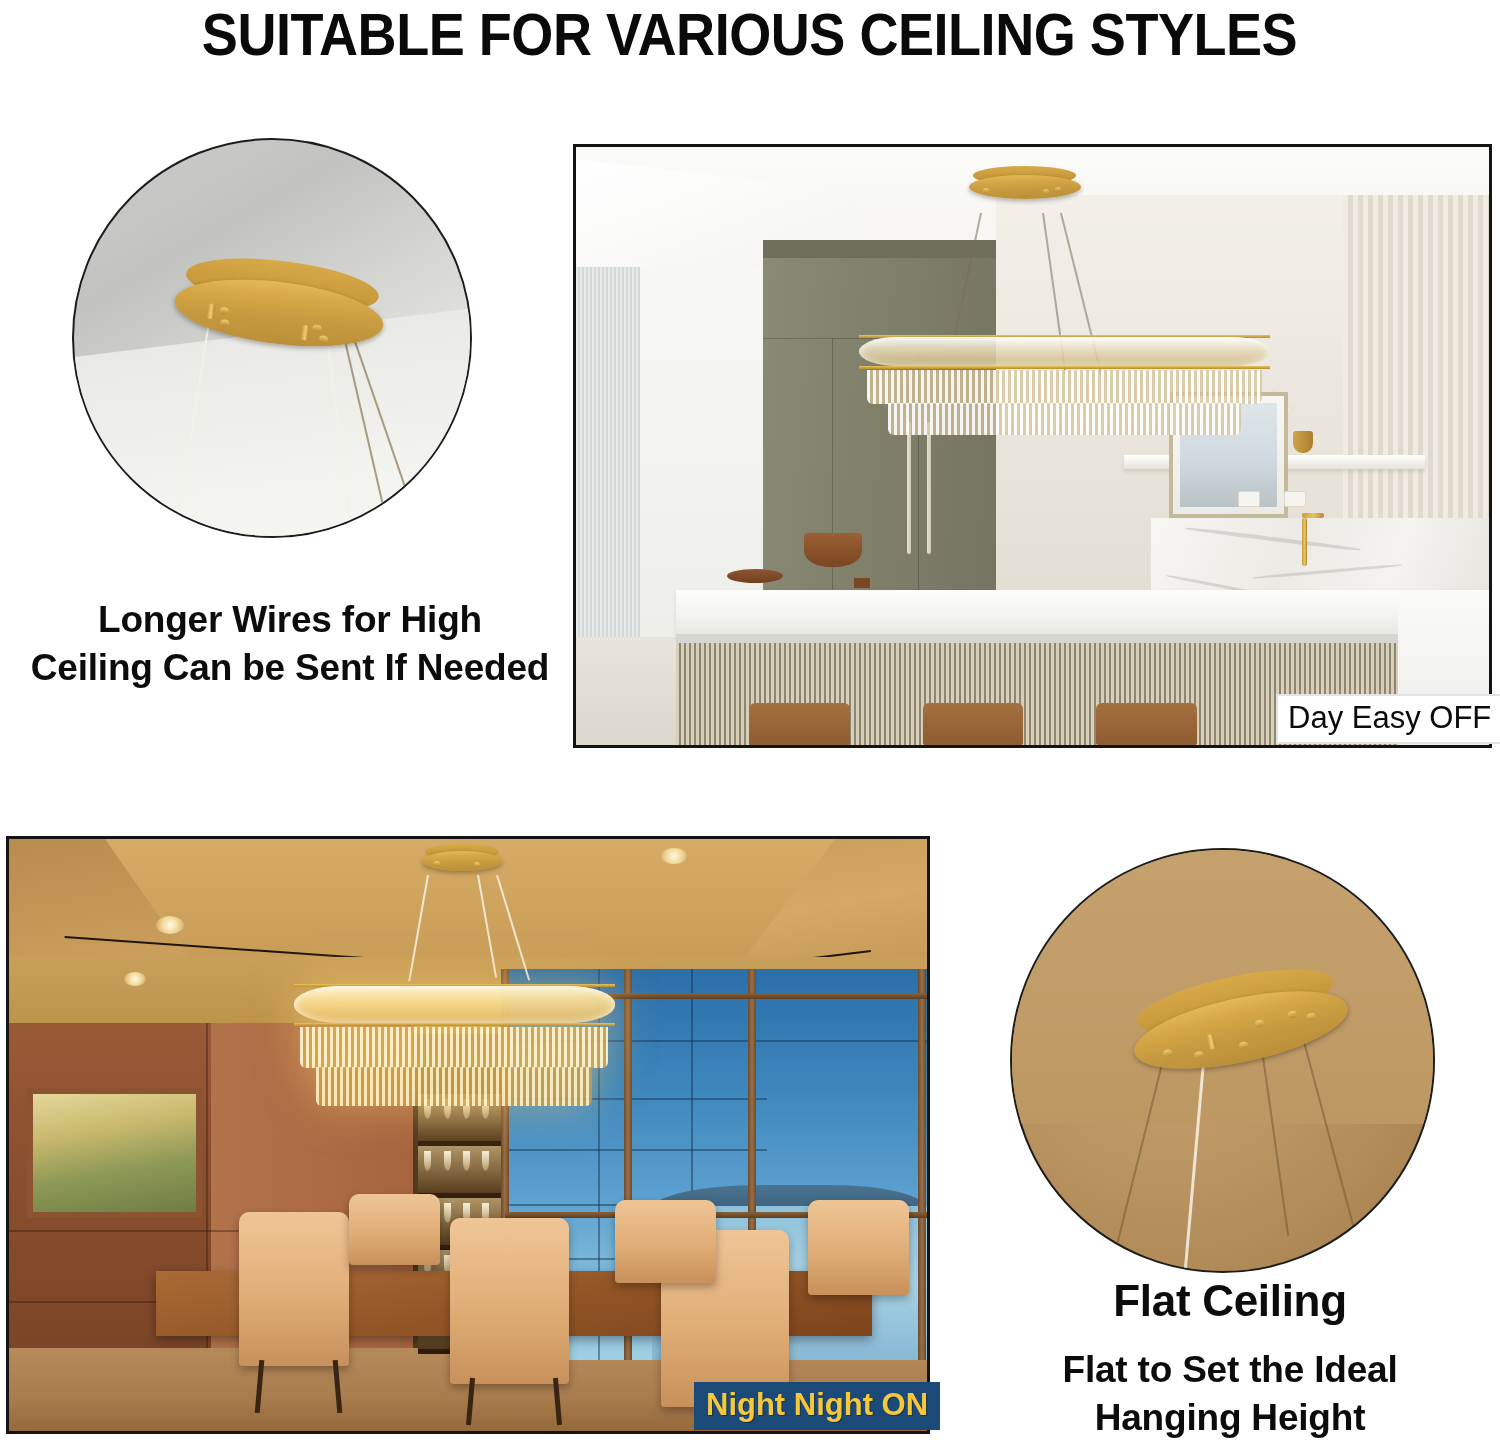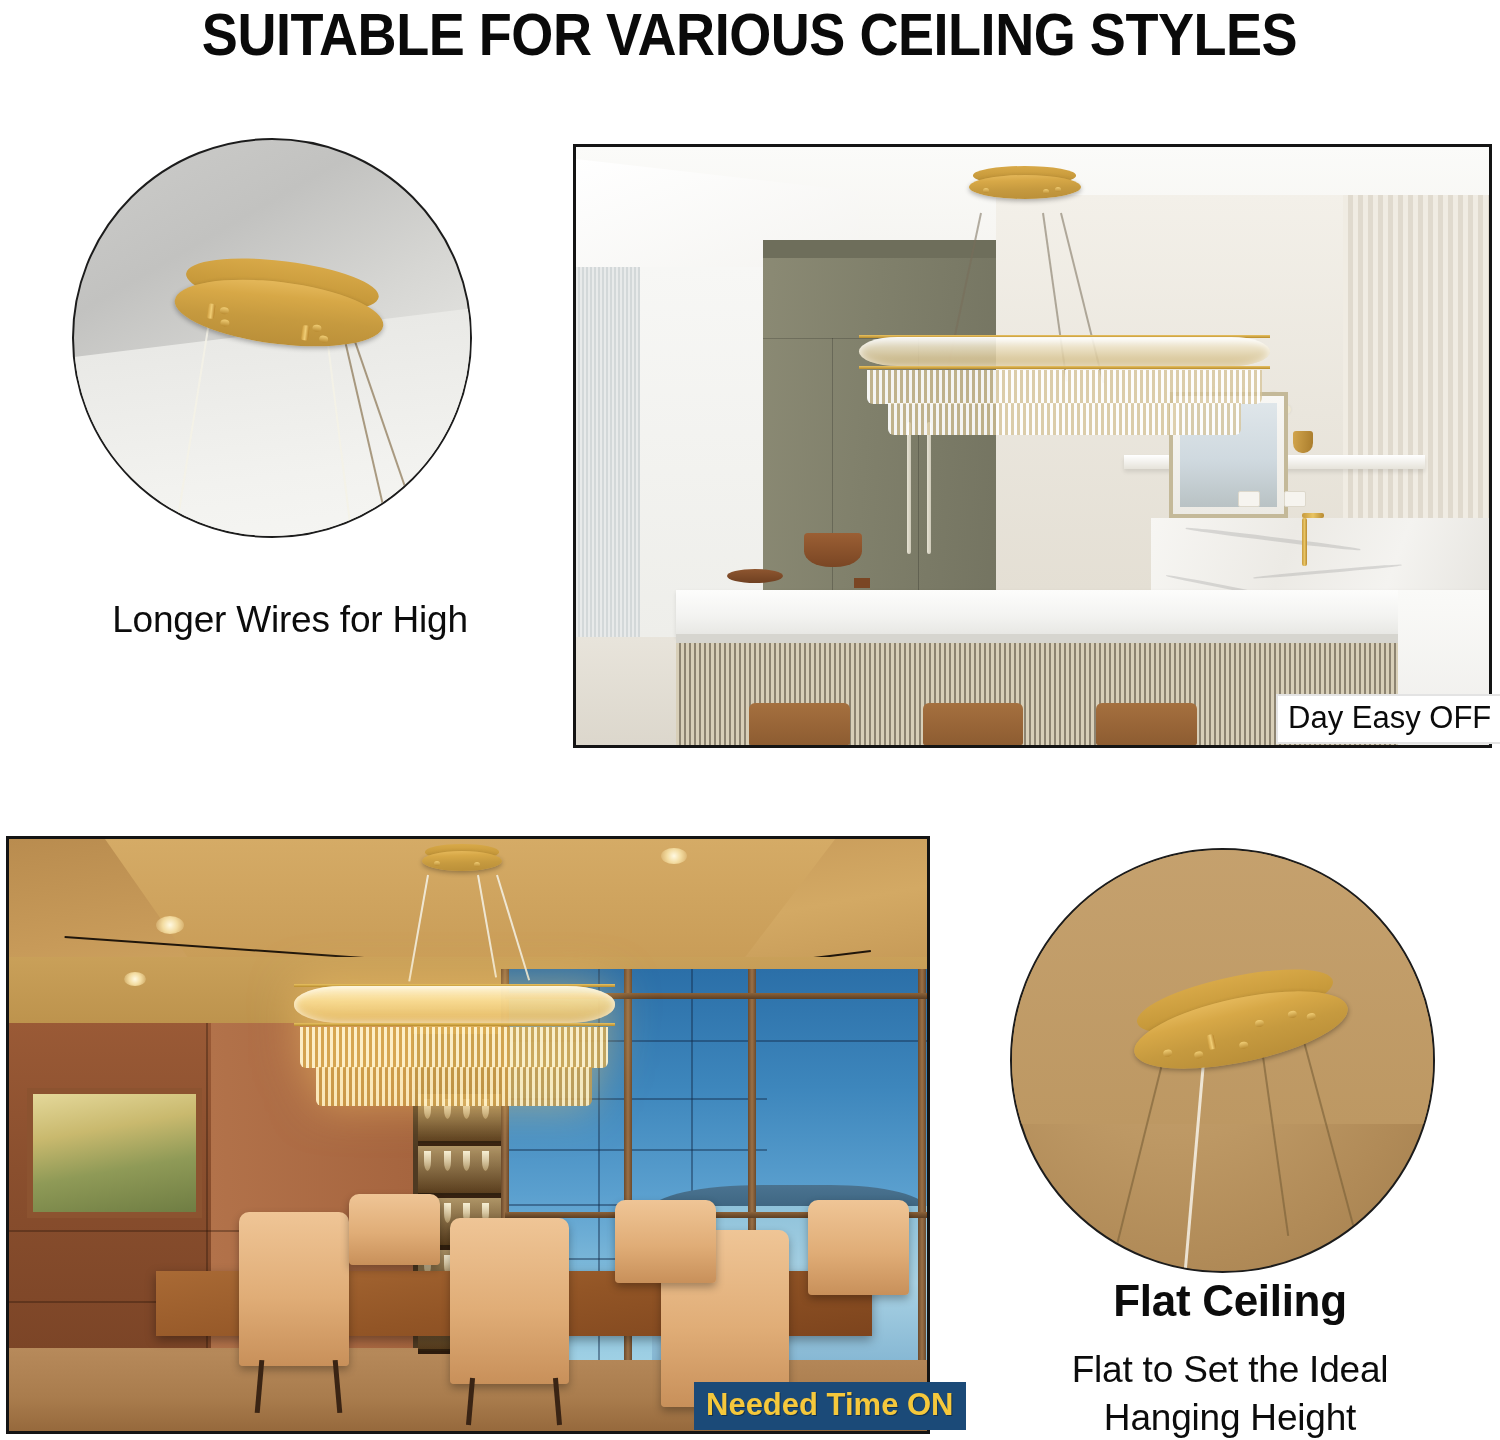--- a/index.html
+++ b/index.html
@@ -64,21 +64,21 @@
   }
   .wire{ position:absolute; background:rgba(245,242,230,.85); transform-origin:top center; }
   .wire.dark{ background:rgba(120,95,55,.60); }
 
   
   .caption{ position:absolute; text-align:center; color:#0c0c0c; }
   .caption .title{
     font-weight:700; font-size:44px; line-height:54px; letter-spacing:-0.3px;
   }
   .caption .sub{
-    font-weight:400; font-size:37px; line-height:48px; letter-spacing:-0.2px;
+    font-weight:700; font-size:37px; line-height:48px; letter-spacing:-0.2px;
   }
 
   
   .badge{
     position:absolute; display:flex; align-items:center; justify-content:center;
     white-space:nowrap;
   }
   #badge-day{
     background:#ffffff; border:2px solid #e3e3e3;
     padding:4px 10px 6px 10px;
@@ -238,20 +238,21 @@
     <div class="screw" style="left:48px;top:44px;"></div>
     <div class="screw" style="left:140px;top:38px;"></div>
     <div class="screw" style="left:148px;top:48px;"></div>
     <div class="nipple" style="left:34px;top:30px;"></div>
     <div class="nipple" style="left:130px;top:40px;"></div>
   </div>
 </div>
 
 <div class="caption" style="left:20px; top:578px; width:540px;">
   <div class="sub" style="margin-top:18px;">Longer Wires for High</div>
+  <div class="sub">Ceiling Can be Sent If Needed</div>
 </div>
 
 <div class="photo framed" id="photo-kitchen">
   <div class="k-ceiling"></div>
   <div class="k-ceil-soffit"></div>
   <div class="k-ceil-edge"></div>
 
   <div class="k-wall-right"></div>
   <div class="k-rightcurtain"></div>
   <div class="k-wall-left"></div>
@@ -431,21 +432,21 @@
          background:linear-gradient(180deg,rgba(255,245,212,.96) 0%,rgba(250,222,150,.92) 40%,rgba(226,182,95,.90) 100%);"></div>
     <div class="gold-rail" style="top:32%;"></div>
     <div class="drops" style="top:35%;height:32%;
          background:repeating-linear-gradient(90deg,rgba(255,243,205,.95) 0px,rgba(255,243,205,.95) 3px,rgba(216,170,80,.80) 3px,rgba(216,170,80,.80) 6px);"></div>
     <div class="drops" style="left:7%;width:86%;top:66%;height:30%;
          background:repeating-linear-gradient(90deg,rgba(255,240,195,.92) 0px,rgba(255,240,195,.92) 3px,rgba(205,158,72,.78) 3px,rgba(205,158,72,.78) 6px);"></div>
   </div>
 </div>
 
 <div class="badge" id="badge-night" style="left:694px; top:1382px;">
-  <span>Needed Time ON</span>
+  <span>Night Night ON</span>
 </div>
 
 <div class="circle" id="circle-flat">
   <div class="ceil-plane"></div>
 
   <div class="wire dark" style="left:150px;top:210px;width:2px;height:205px;transform:rotate(14deg);"></div>
   <div class="wire" style="left:190px;top:212px;width:3px;height:220px;transform:rotate(5deg);background:rgba(250,248,240,.80);"></div>
   <div class="wire dark" style="left:246px;top:178px;width:2px;height:210px;transform:rotate(-8deg);"></div>
   <div class="wire dark" style="left:290px;top:188px;width:2px;height:200px;transform:rotate(-15deg);"></div>
 

